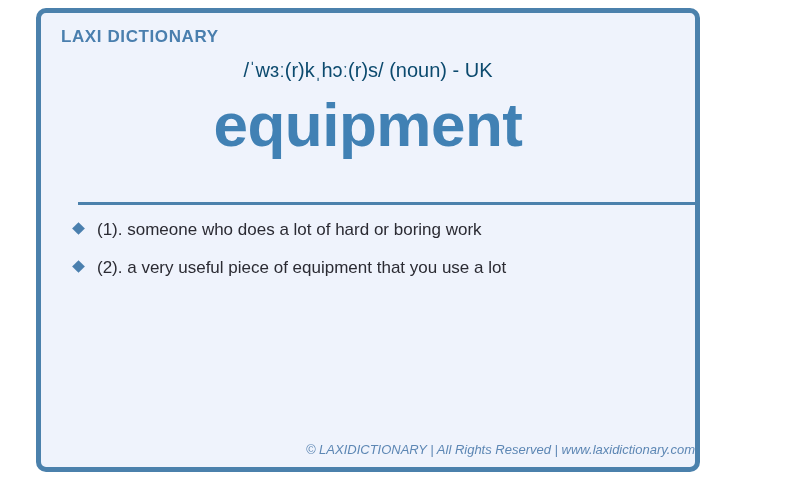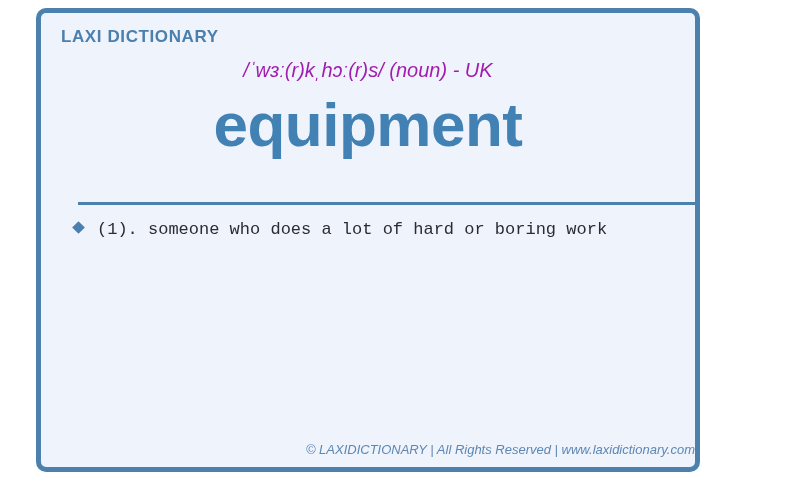--- a/index.html
+++ b/index.html
@@ -42,24 +42,23 @@
   .entry-head {
     position: absolute;
     left: 0;
     right: 0;
     top: 44px;
     text-align: center;
   }
 
   .phonetic {
     font-size: 20px;
-    color: #a21caf;
+    color: #0c4a6e;
     line-height: 26px;
     white-space: nowrap;
-    font-style: italic;
   }
 
   .headword {
     margin-top: 6px;
     font-size: 62px;
     font-weight: bold;
     color: #4181b4;
     line-height: 72px;
     letter-spacing: -0.5px;
     white-space: nowrap;
@@ -72,21 +71,20 @@
     width: 700px;
     height: 3px;
     background: #4b81ac;
   }
 
   .senses {
     position: absolute;
     left: 25px;
     top: 205px;
     right: 30px;
-    font-family: Liberation Mono, monospace;
   }
 
   .sense {
     display: flex;
     align-items: baseline;
     margin-bottom: 14px;
   }
 
   .bullet {
     flex: 0 0 auto;
@@ -131,18 +129,22 @@
 
   <div class="divider"></div>
 
   <div class="senses">
 
     <div class="sense">
       <span class="bullet"></span>
       <span class="sense-text">(1). someone who does a lot of hard or boring work</span>
     </div>
 
+    <div class="sense">
+      <span class="bullet"></span>
+      <span class="sense-text">(2). a very useful piece of equipment that you use a lot</span>
+    </div>
 
   </div>
 
   <div class="footer">© LAXIDICTIONARY | All Rights Reserved | www.laxidictionary.com</div>
 
 </div>
 
 </body></html>

